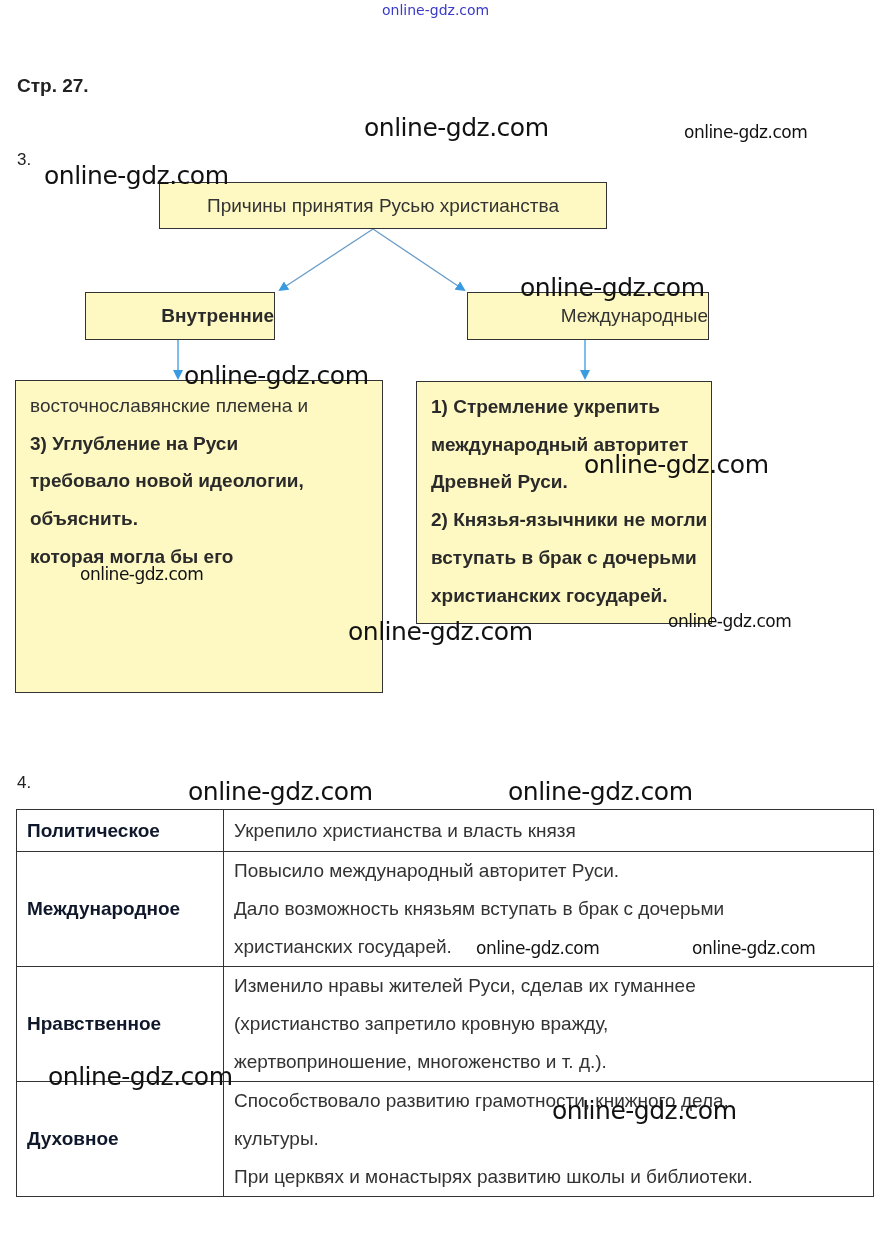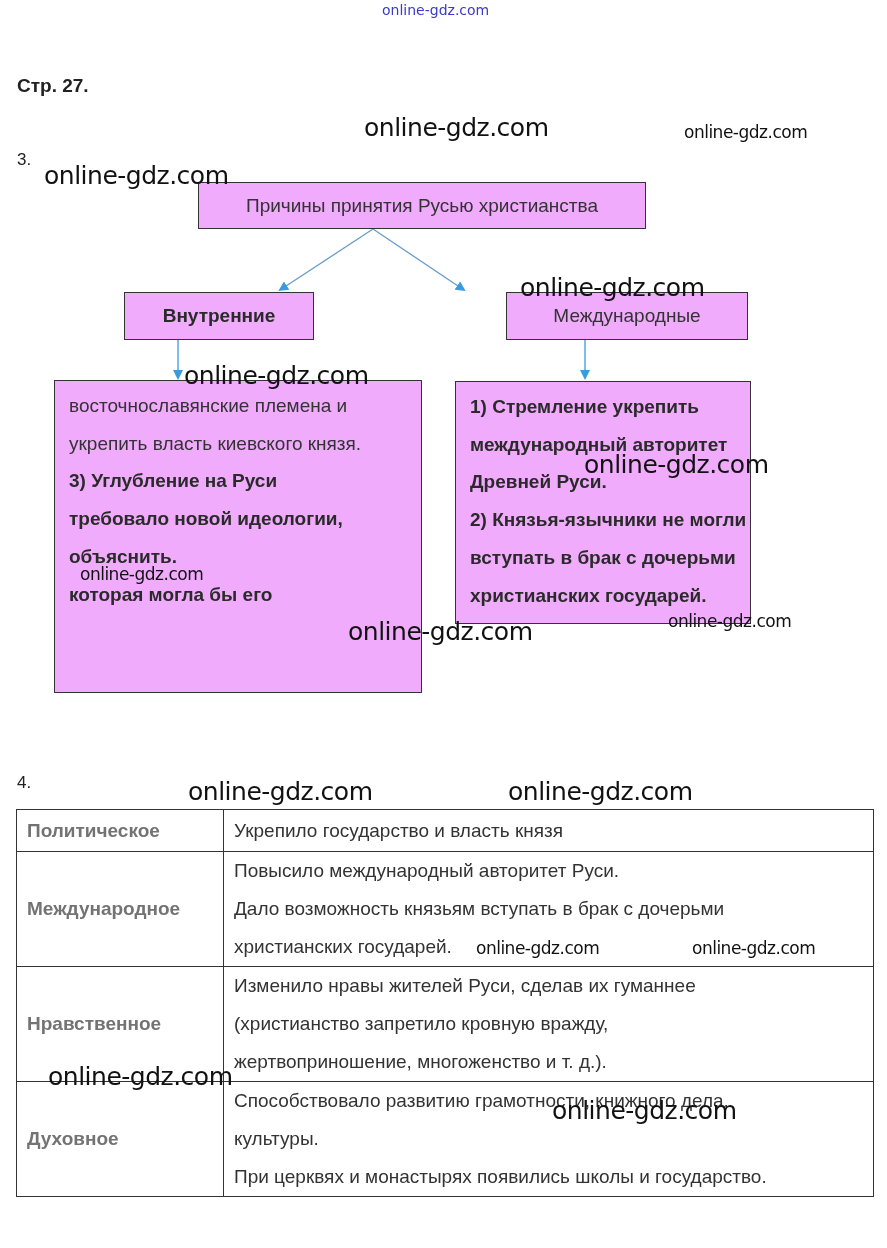--- a/index.html
+++ b/index.html
@@ -4,29 +4,29 @@
 <style>
   html, body { margin:0; padding:0; background:#ffffff; }
   body { width:887px; height:1248px; position:relative; overflow:hidden;
          font-family:"Liberation Sans", sans-serif; color:#222; }
   .abs { position:absolute; }
   .wm { position:absolute; font-family:"DejaVu Sans", sans-serif; color:#111;
         letter-spacing:-0.5px; white-space:nowrap;text-align:right; }
   .wm-top { font-size:14px; color:#3a3ac8; letter-spacing:0; }
   .heading { font-weight:bold; font-size:19px; color:#222; }
   .num { font-size:17px; color:#222; }
-  .box { position:absolute; border:1px solid #333; background:#f0abfc; box-sizing:border-box;margin-left:39px; }
+  .box { position:absolute; border:1px solid #333; background:#fef9c3; box-sizing:border-box; }
   .box-center { display:flex; align-items:center; justify-content:center; font-size:19px; color:#333; }
   .bold { font-weight:bold; }
   .content-box { padding:6px 14px; }
   .line { font-size:19px; line-height:37.7px; color:#333; white-space:nowrap; }
   .line.bold { color:#2a2a2a; }
   table.res { position:absolute; left:16px; top:809px; width:858px; border-collapse:collapse; }
   table.res td { border:1px solid #333; vertical-align:middle; padding:0 10px; font-size:19px; color:#333; }
-  table.res td.label { font-weight:bold; width:186px; color:#737373; }
+  table.res td.label { font-weight:bold; width:186px; color:#0f172a; }
   table.res td .ln { line-height:38px; white-space:nowrap; }
   svg.arrows { position:absolute; left:0; top:0; }
 </style>
 </head>
 <body>
 
 <div class="wm wm-top" style="left:382px; top:2px;">online-gdz.com</div>
 
 <div class="abs heading" style="left:17px; top:75px;">Стр. 27.</div>
 
@@ -41,30 +41,29 @@
   <line x1="373" y1="229" x2="280" y2="290" stroke="#6a9cc8" stroke-width="1.3" marker-end="url(#ah)"></line>
   <line x1="373" y1="229" x2="464" y2="290" stroke="#6a9cc8" stroke-width="1.3" marker-end="url(#ah)"></line>
   <line x1="178" y1="340" x2="178" y2="378" stroke="#3a9be0" stroke-width="1.3" marker-end="url(#ah)"></line>
   <line x1="585" y1="340" x2="585" y2="378" stroke="#3a9be0" stroke-width="1.3" marker-end="url(#ah)"></line>
 </svg>
 
 <div class="box box-center" style="left:159px; top:182px; width:448px; height:47px;">
   <span>Причины принятия Русью христианства</span>
 </div>
 
-<div class="box box-center bold" style="left:85px; top:292px; width:190px; height:48px; color:#2a2a2a;">
+<div class="box box-center bold" style="left:85px; top:292px; width:190px; height:48px; color:#2a2a2a;justify-content:flex-end;">
   <span>Внутренние</span>
 </div>
-<div class="box box-center" style="left:467px; top:292px; width:242px; height:48px;">
+<div class="box box-center" style="left:467px; top:292px; width:242px; height:48px;justify-content:flex-end;">
   <span>Международные</span>
 </div>
 
 <div class="box content-box" style="left:15px; top:380px; width:368px; height:313px;">
   <div class="line">восточнославянские племена и</div>
-  <div class="line">укрепить власть киевского князя.</div>
   <div class="line bold">3) Углубление на Руси</div>
   <div class="line bold">требовало новой идеологии,</div>
   <div class="line bold">объяснить.</div>
   <div class="line bold">которая могла бы его</div>
 </div>
 
 <div class="box content-box" style="left:416px; top:381px; width:296px; height:243px;">
   <div class="line bold">1) Стремление укрепить</div>
   <div class="line bold">международный авторитет</div>
   <div class="line bold">Древней Руси.</div>
@@ -73,21 +72,21 @@
   <div class="line bold">христианских государей.</div>
 </div>
 
 <div class="abs num" style="left:17px; top:773px;">4.</div>
 
 <table class="res">
   <tbody>
       <tr style="height:42px;">
     <td class="label">Политическое</td>
     <td>
-      <div class="ln">Укрепило государство и власть князя</div>
+      <div class="ln">Укрепило христианства и власть князя</div>
     </td>
   </tr>
   <tr style="height:115px;">
     <td class="label">Международное</td>
     <td>
       <div class="ln">Повысило международный авторитет Руси.</div>
       <div class="ln">Дало возможность князьям вступать в брак с дочерьми</div>
       <div class="ln">христианских государей.</div>
     </td>
   </tr>
@@ -97,21 +96,21 @@
       <div class="ln">Изменило нравы жителей Руси, сделав их гуманнее</div>
       <div class="ln">(христианство запретило кровную вражду,</div>
       <div class="ln">жертвоприношение, многоженство и т. д.).</div>
     </td>
   </tr>
   <tr style="height:115px;">
     <td class="label">Духовное</td>
     <td>
       <div class="ln">Способствовало развитию грамотности, книжного дела,</div>
       <div class="ln">культуры.</div>
-      <div class="ln">При церквях и монастырях появились школы и государство.</div>
+      <div class="ln">При церквях и монастырях развитию школы и библиотеки.</div>
     </td>
   </tr>
 </tbody>
   </table>
 
 <div class="wm" style="left:364px; top:113px; font-size:25px;">online-gdz.com</div>
 <div class="wm" style="left:684px; top:122px; font-size:17px;">online-gdz.com</div>
 <div class="wm" style="left:44px; top:161px; font-size:25px;">online-gdz.com</div>
 <div class="wm" style="left:520px; top:273px; font-size:25px;">online-gdz.com</div>
 <div class="wm" style="left:184px; top:361px; font-size:25px;">online-gdz.com</div>

